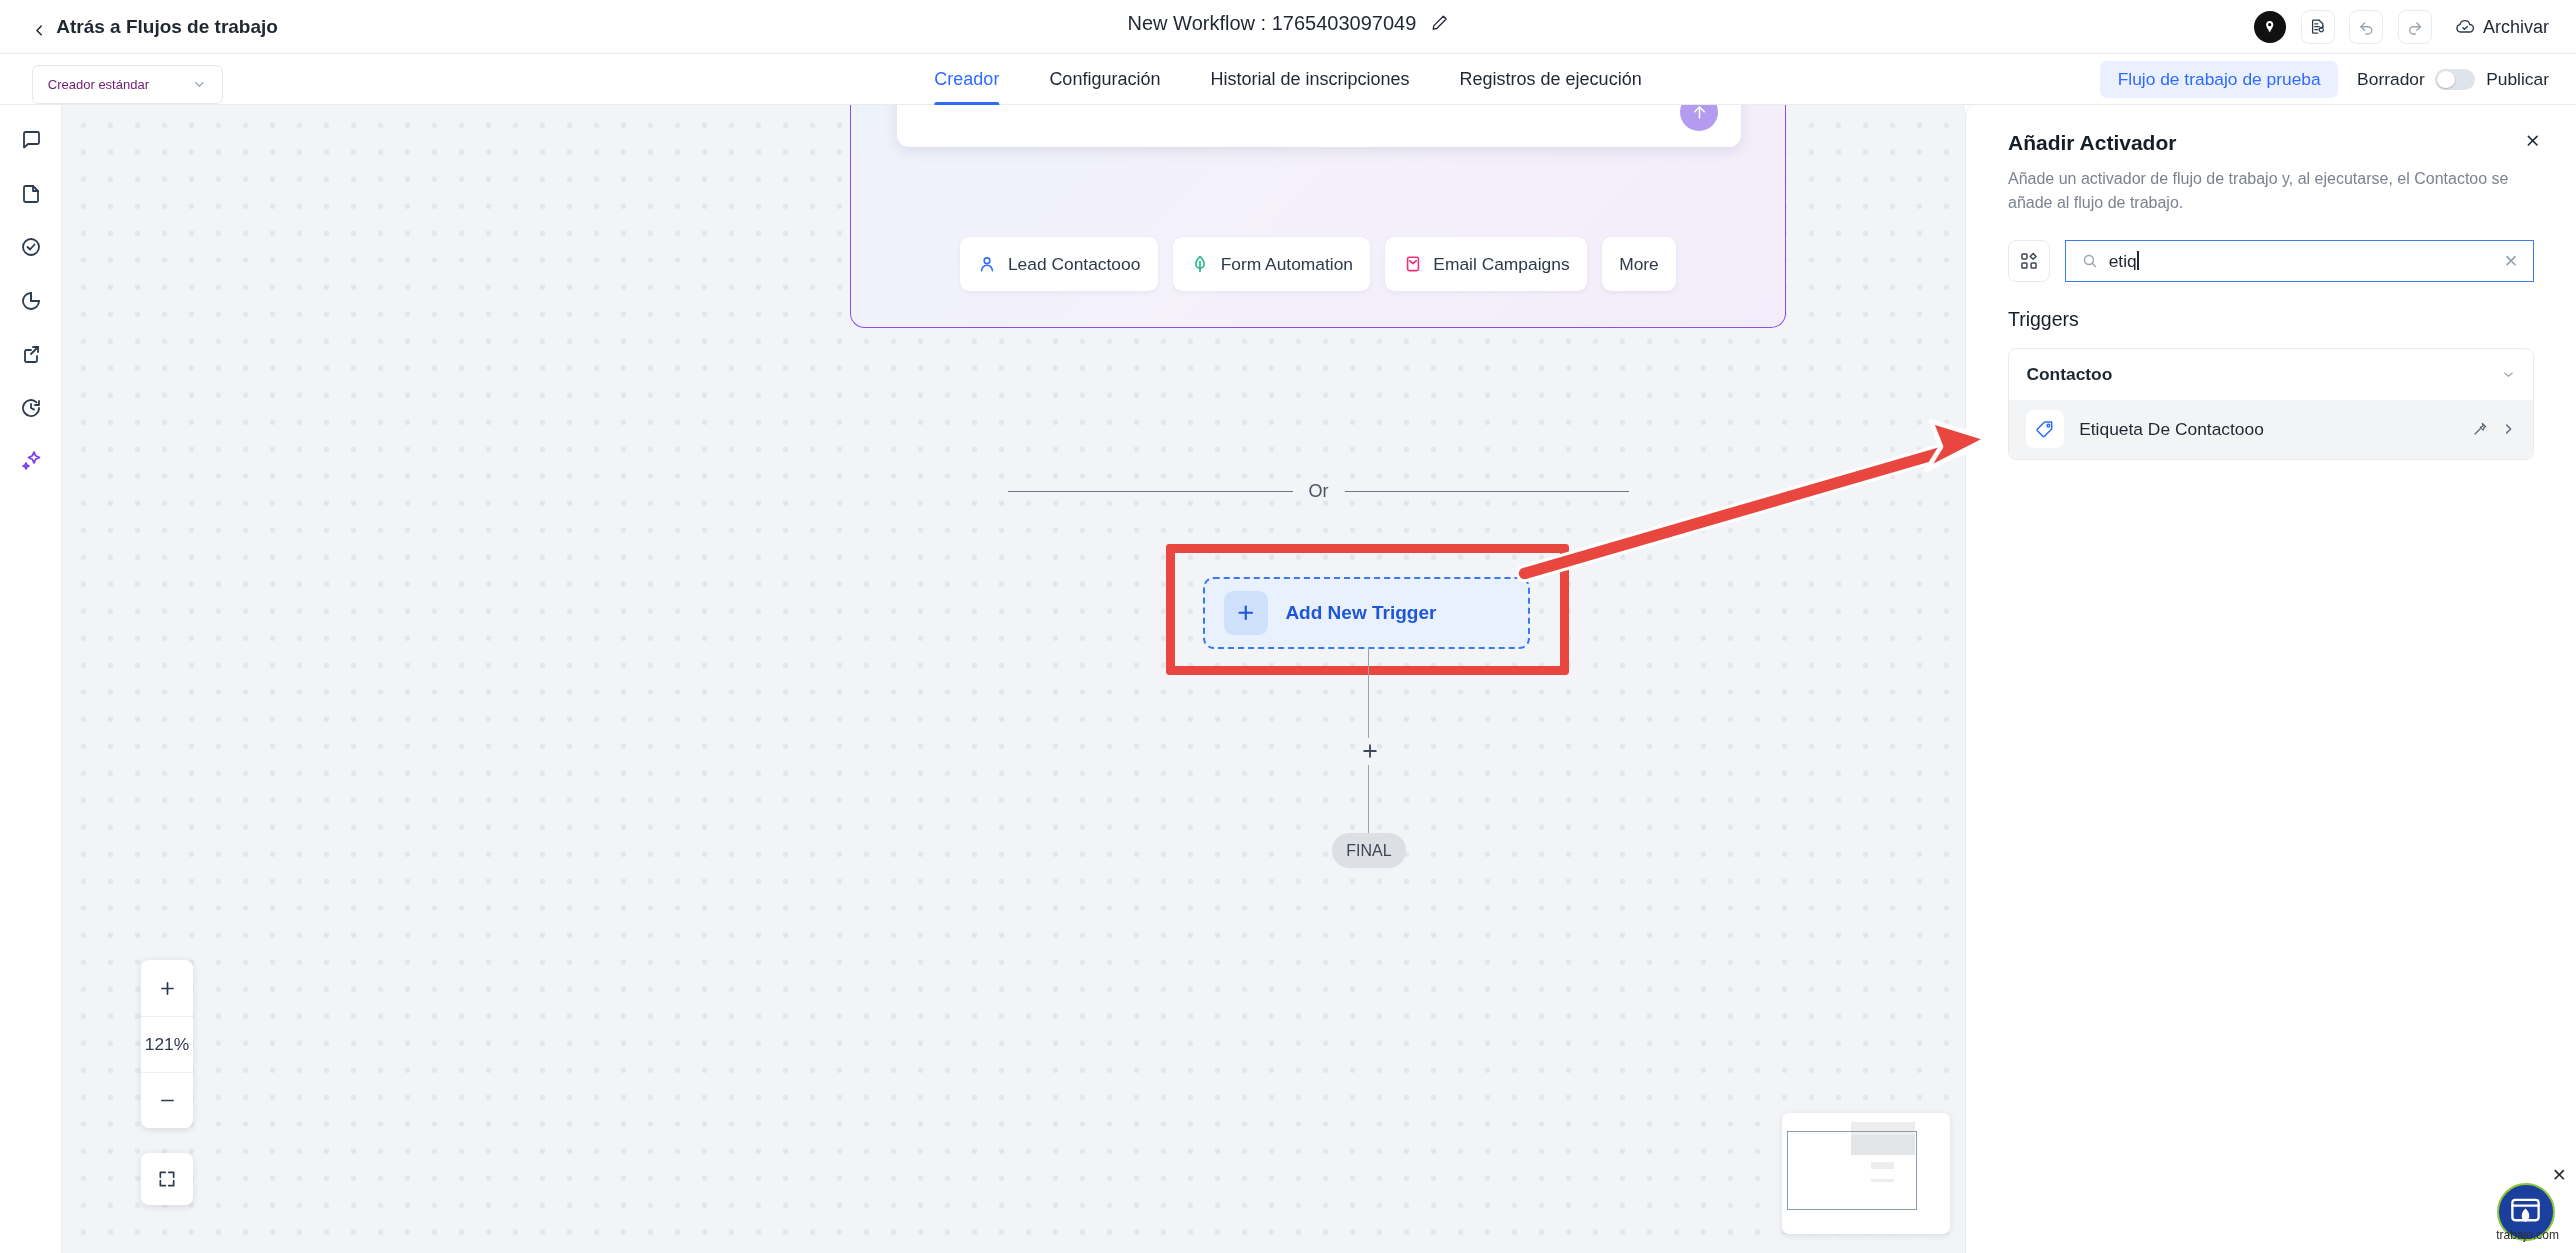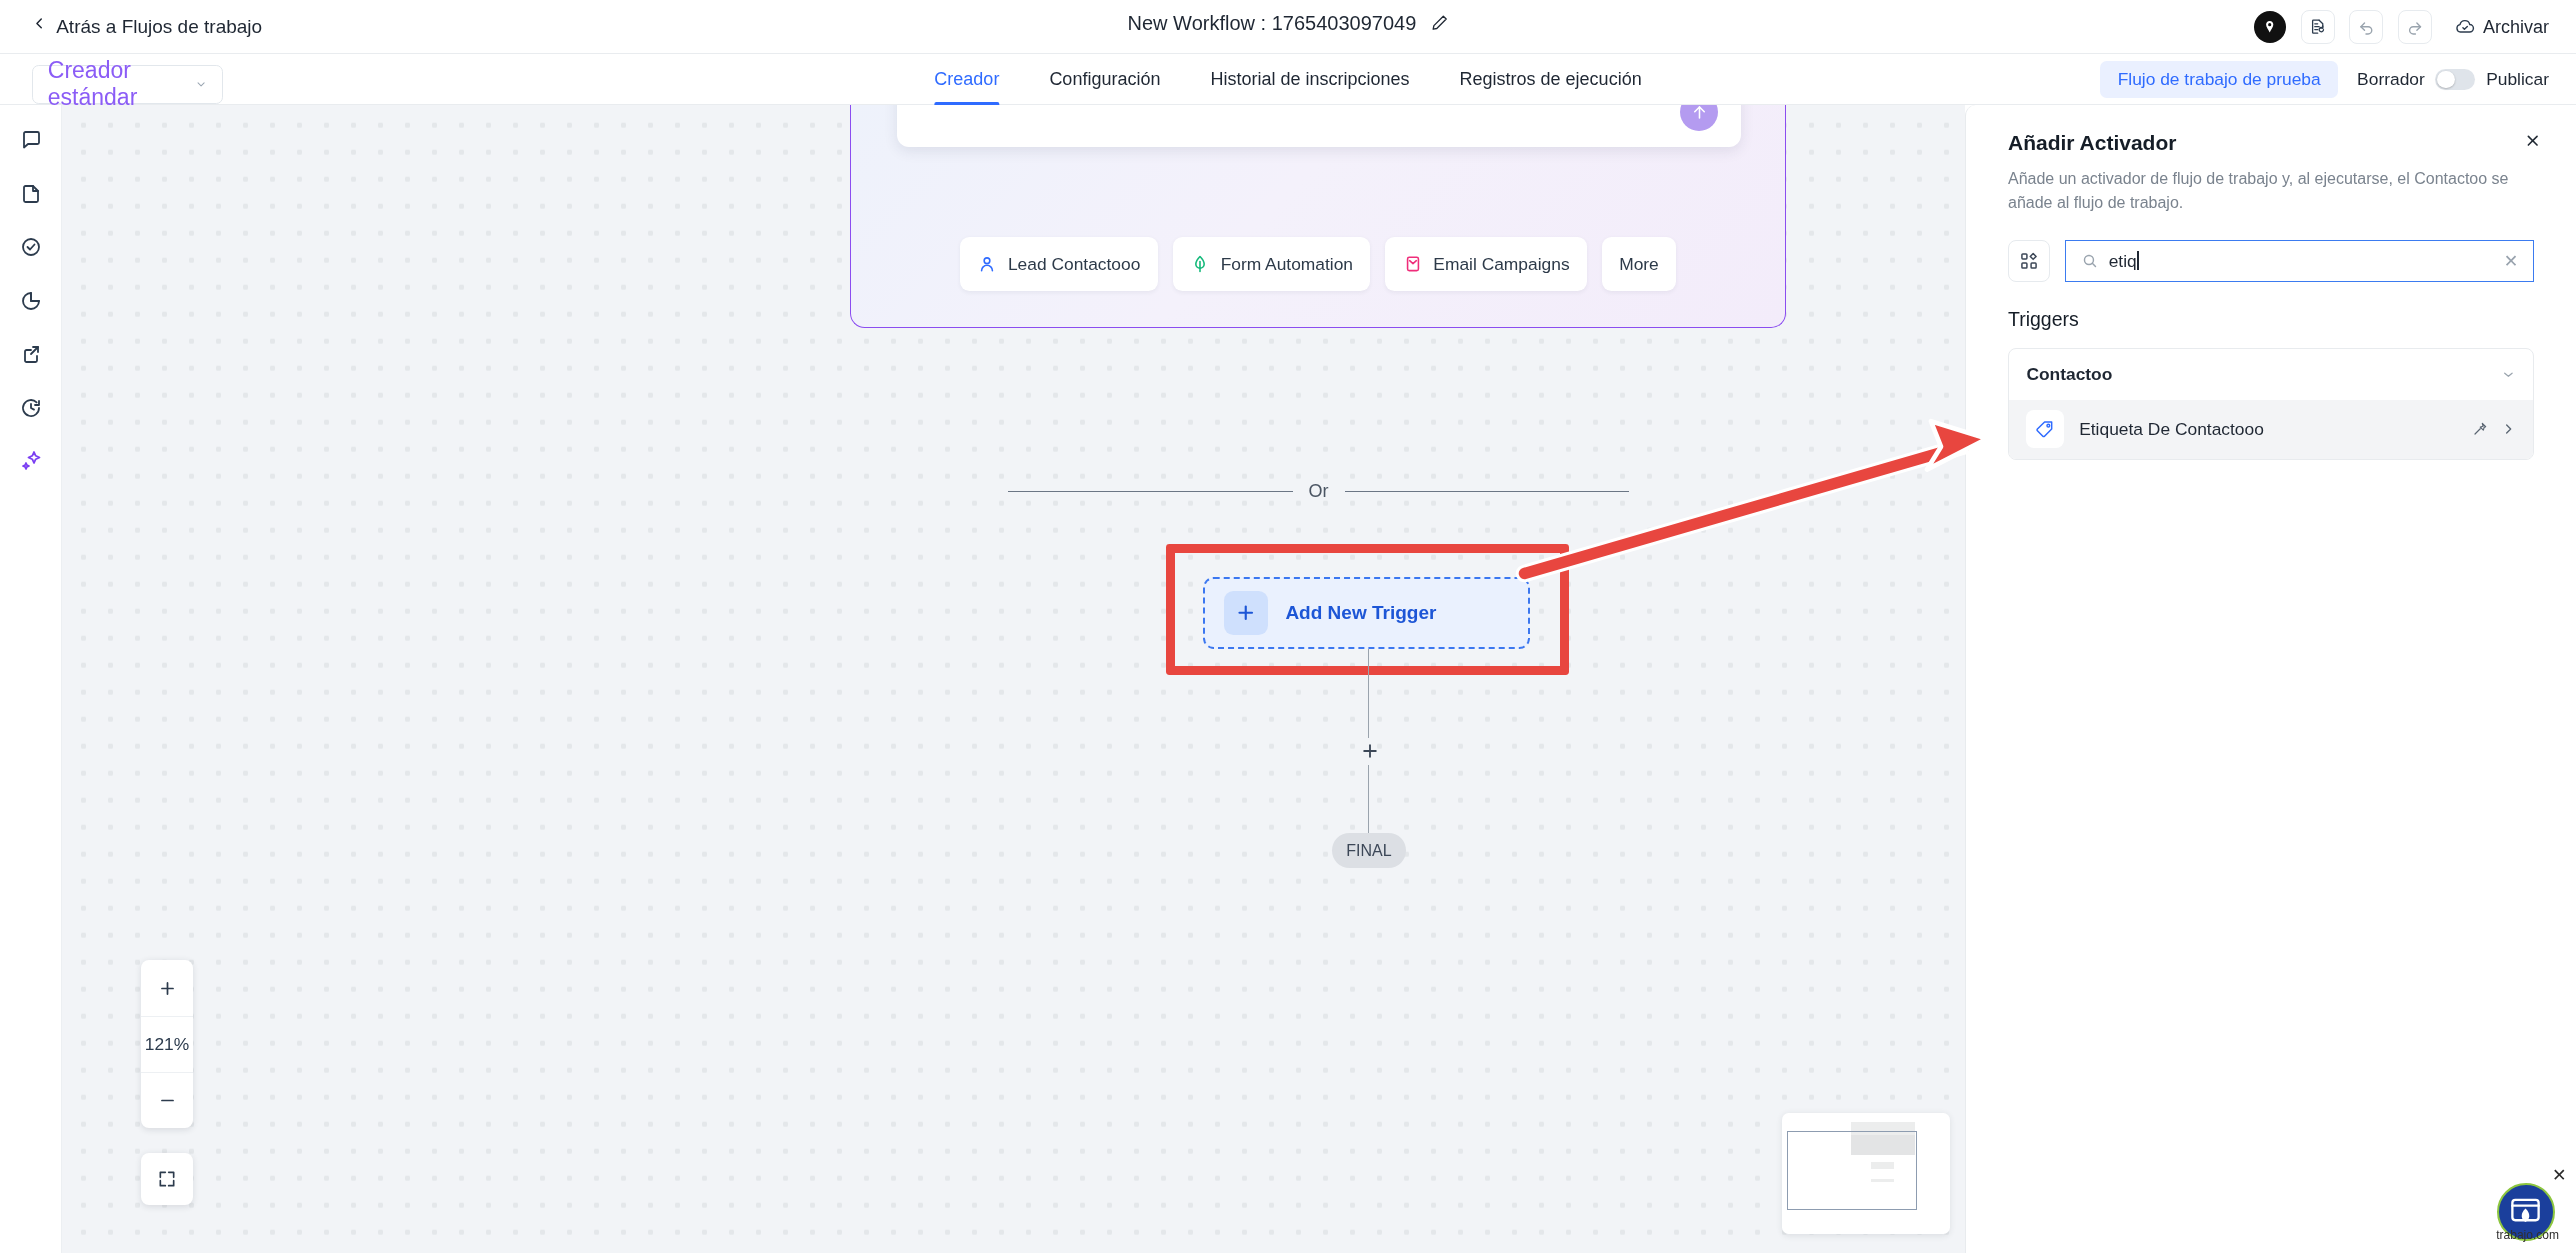--- a/index.html
+++ b/index.html
@@ -11,22 +11,22 @@
   }
   .app { position: relative; width: 2576px; height: 1253px; }
 
   
   .header {
     position: absolute; left: 0; top: 0; width: 2576px; height: 54px;
     background: #ffffff; border-bottom: 0.7px solid #e9ecef;
     display: flex; align-items: center;
   }
   .back-btn {
-    display: flex; align-items: flex-start; gap: 9.4px;
-    margin-left: 32px; cursor: pointer;
+    display: flex; align-items: flex-end; gap: 9.4px;
+    margin-left: 32px; cursor: pointer; font-weight: bold;
   }
   .back-chevron { width: 14.8px; height: 14.8px; color: #1f2733; }
   .back-label { font-size: 19px; color: #1f2733; }
 
   .header-title-wrap {
     position: absolute; left: 0; right: 0; top: 0; height: 46px;
     display: flex; align-items: center; justify-content: center; gap: 14.8px;
     pointer-events: none;
   }
   .header-title { font-size: 20px; color: #1f2733; }
@@ -56,21 +56,21 @@
     position: absolute; left: 0; top: 54px; width: 2576px; height: 51px;
     background: #ffffff; border-bottom: 0.7px solid #e9ecef;
   }
   .builder-select {
     position: absolute; left: 32px; top: 10.7px;
     width: 191px; height: 39px;
     border: 0.7px solid #e2e7ec; border-radius: 6.7px; background: #fff;
     display: flex; align-items: center; justify-content: space-between;
     padding: 0 14.8px; cursor: pointer;
   }
-  .builder-select span { font-size: 23px; color: #8b5cf6; }
+  .builder-select span { font-size: 13px; color: #701a75; }
   .builder-select svg { width: 14.8px; height: 14.8px; color: #9aa6b2; }
 
   .tabs {
     position: absolute; left: 50%; transform: translateX(-50%); top: 0;
     height: 51px; display: flex; align-items: center; gap: 50px;
   }
   .tab { font-size: 18px; color: #1f2733; cursor: pointer; height: 51px;
          display: flex; align-items: center; position: relative; }
   .tab.active { color: #2f6bff; }
   .tab.active::after {

